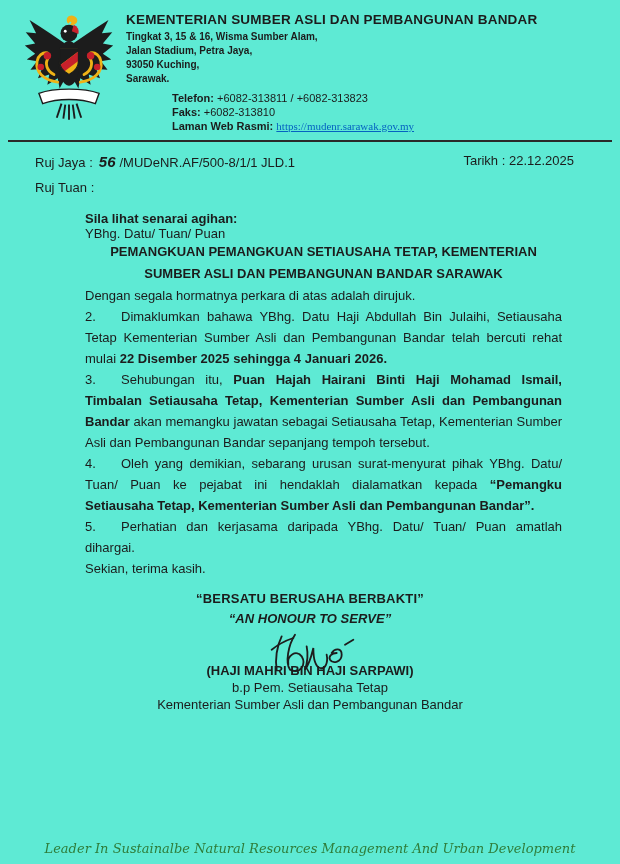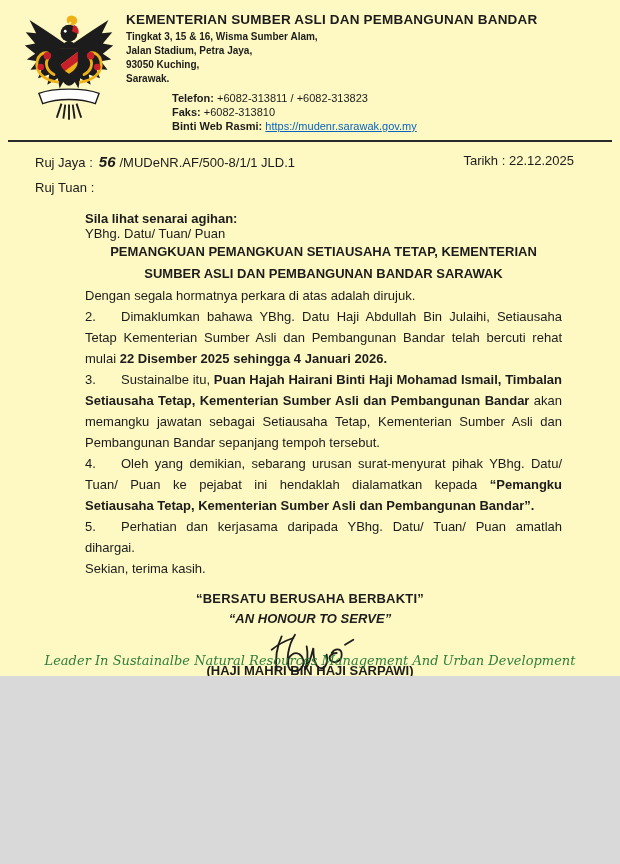--- a/index.html
+++ b/index.html
@@ -1,30 +1,30 @@
 <!DOCTYPE html>
 <html><head>
 <meta charset="utf-8">
 <style>
   html,body{margin:0;padding:0;background:#d9d9d9;}
   .page{
-    width:620px;height:676px;margin:0 auto;background:#fef9c3;
+    width:620px;height:864px;margin:0 auto;background:#5eead4;
     font-family:"Liberation Sans",sans-serif;color:#1c1c1c;
     position:relative;overflow:hidden;box-sizing:border-box;
   }
   
   .letterhead{display:flex;align-items:flex-start;padding:8px 10px 0 22px;gap:10px;}
   .crest svg{display:block;}
   .head-text{padding-top:4px;}
   .ministry{font-size:13.5px;font-weight:bold;letter-spacing:.2px;margin-bottom:3px;}
   .addr{font-size:10px;font-weight:bold;line-height:14px;}
   .contact-group{margin-top:5px;}
   .contact{font-size:11px;line-height:14px;margin-left:46px;}
   .contact .lbl{font-weight:bold;}
-  a.weblink{color:#0563c1;text-decoration:underline;cursor:pointer;}
+  a.weblink{color:#0563c1;text-decoration:underline;cursor:pointer;font-family:Liberation Serif, serif;}
   .rule{border:none;border-top:2px solid #2a2a2a;margin:7px 8px 0 8px;}
   
   .ref-row{display:flex;justify-content:space-between;margin:11px 46px 0 35px;font-size:13px;}
   .ruj-num{font-weight:bold;font-style:italic;font-size:15px;padding:0 4px 0 6px;}
   .ruj-tuan{margin:10px 0 0 35px;font-size:13px;}
   
   .body-main{margin:16px 58px 0 85px;font-size:13px;}
   .body-main p{margin:0;}
   .dist-note{font-weight:bold;}
   .salutation{margin-top:11px;}
@@ -111,21 +111,21 @@
       <div class="contact-group">
         <div class="contact">
           <span class="lbl">Telefon:</span>
           <span>+6082-313811 / +6082-313823</span>
         </div>
         <div class="contact">
           <span class="lbl">Faks:</span>
           <span>+6082-313810</span>
         </div>
         <div class="contact">
-          <span class="lbl">Binti Web Rasmi:</span>
+          <span class="lbl">Laman Web Rasmi:</span>
           <a class="weblink">https://mudenr.sarawak.gov.my</a>
         </div>
       </div>
     </div>
   </header>
 
   <hr class="rule">
 
   <div class="ref-row">
     <div>
@@ -143,21 +143,21 @@
       <span>SUMBER ASLI DAN PEMBANGUNAN BANDAR SARAWAK</span>
     </p>
 
     <p class="para">Dengan segala hormatnya perkara di atas adalah dirujuk.</p>
 
     <p class="para">
       <span class="pnum">2.</span><span>Dimaklumkan bahawa YBhg. Datu Haji Abdullah Bin Julaihi, Setiausaha Tetap Kementerian Sumber Asli dan Pembangunan Bandar telah bercuti rehat mulai </span><span class="b">22 Disember 2025 sehingga 4 Januari 2026.</span>
     </p>
 
     <p class="para">
-      <span class="pnum">3.</span><span>Sustainalbe itu, </span><span class="b">Puan Hajah Hairani Binti Haji Mohamad Ismail, Timbalan Setiausaha Tetap, Kementerian Sumber Asli dan Pembangunan Bandar</span><span> akan memangku jawatan sebagai Setiausaha Tetap, Kementerian Sumber Asli dan Pembangunan Bandar sepanjang tempoh tersebut.</span>
+      <span class="pnum">3.</span><span>Sehubungan itu, </span><span class="b">Puan Hajah Hairani Binti Haji Mohamad Ismail, Timbalan Setiausaha Tetap, Kementerian Sumber Asli dan Pembangunan Bandar</span><span> akan memangku jawatan sebagai Setiausaha Tetap, Kementerian Sumber Asli dan Pembangunan Bandar sepanjang tempoh tersebut.</span>
     </p>
 
     <p class="para">
       <span class="pnum">4.</span><span>Oleh yang demikian, sebarang urusan surat-menyurat pihak YBhg. Datu/ Tuan/ Puan ke pejabat ini hendaklah dialamatkan kepada </span><span class="b">“Pemangku Setiausaha Tetap, Kementerian Sumber Asli dan Pembangunan Bandar”</span><span class="b">.</span>
     </p>
 
     <p class="para">
       <span class="pnum">5.</span><span>Perhatian dan kerjasama daripada YBhg. Datu/ Tuan/ Puan amatlah dihargai.</span>
     </p>
 
@@ -171,18 +171,19 @@
       <g fill="none" stroke="#1d1d1d" stroke-width="2.2" stroke-linecap="round">
         <path d="M36 10 C30 22 28 38 30 50"></path>
         <path d="M24 26 C34 18 44 14 50 12"></path>
         <path d="M52 8 C44 20 40 42 46 50 C58 56 66 44 60 34 C54 26 42 32 44 44"></path>
         <path d="M66 22 C68 32 66 44 64 50 C70 42 72 32 74 24 C74 36 76 46 82 48 C88 50 92 42 90 32"></path>
         <path d="M96 30 C100 24 108 24 108 32 C108 40 98 44 94 38 C92 34 96 30 102 30"></path>
         <path d="M112 20 L122 14"></path>
       </g>
     </svg>
     <div class="signer-name">(HAJI MAHRI BIN HAJI SARPAWI)</div>
+    <div class="signer-cap">b.p Pem. Setiausaha Tetap</div>
     <div class="signer-org">Kementerian Sumber Asli dan Pembangunan Bandar</div>
   </section>
 
   <div class="footer">Leader In Sustainalbe Natural Resources Management And Urban Development</div>
 
 </div>
 
 </body></html>

